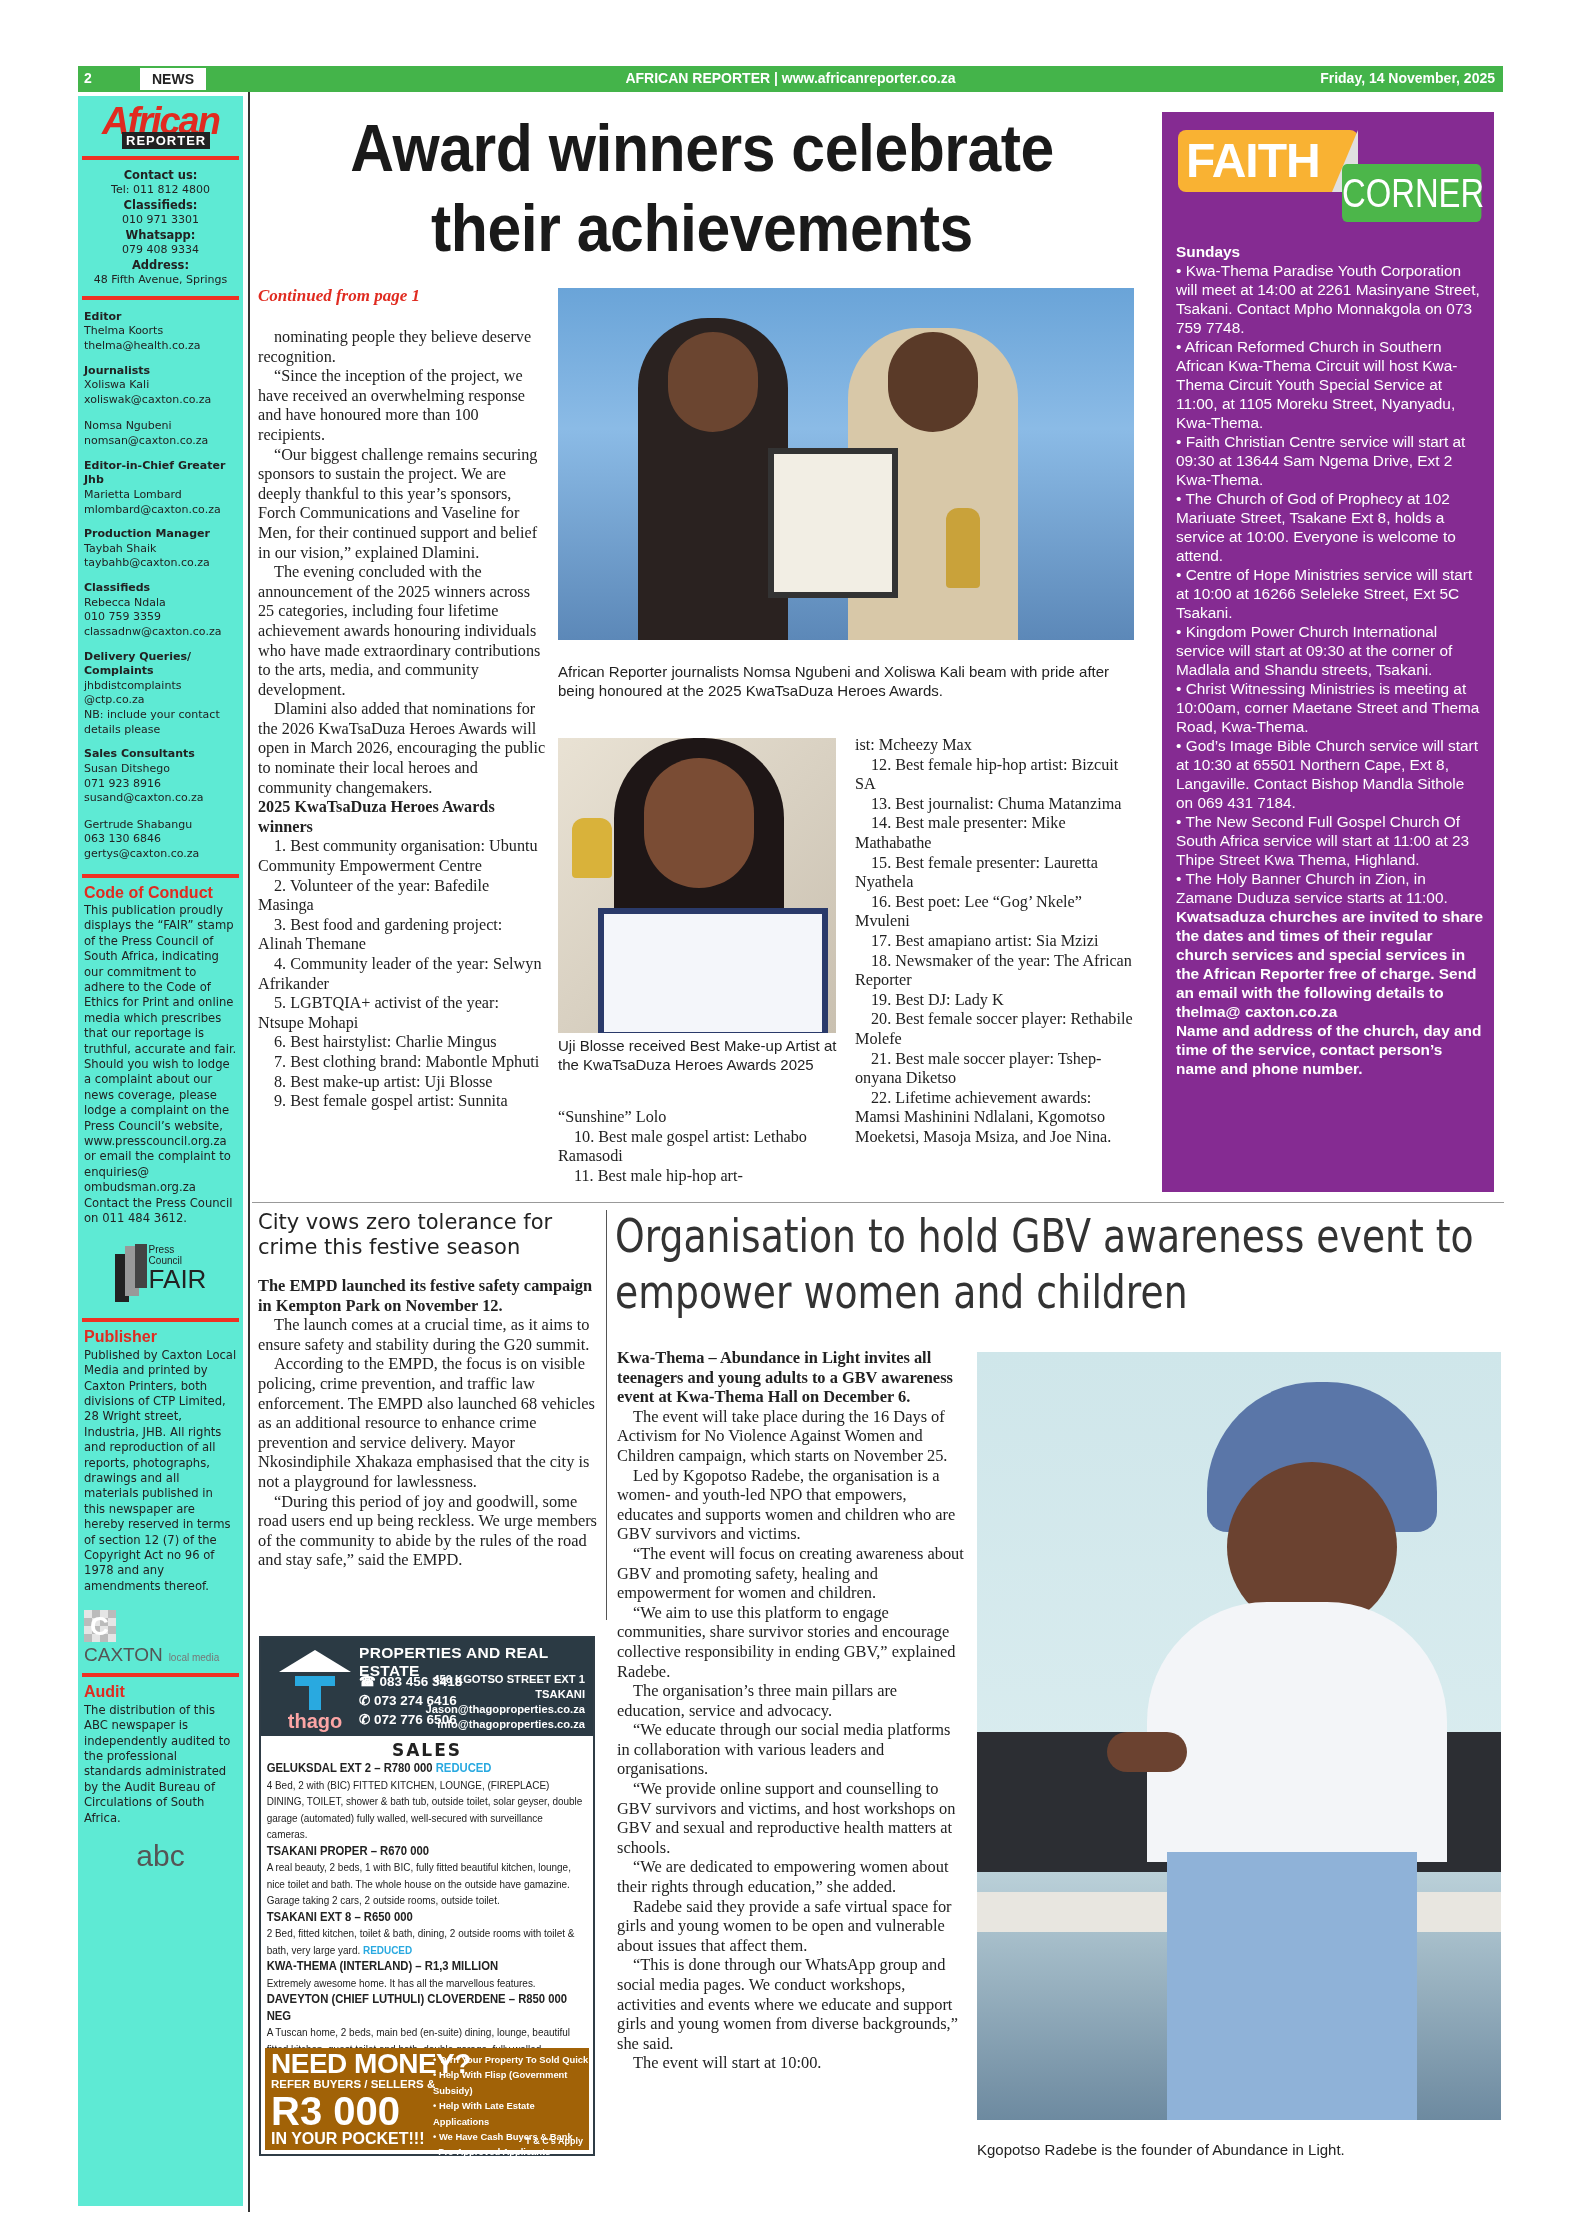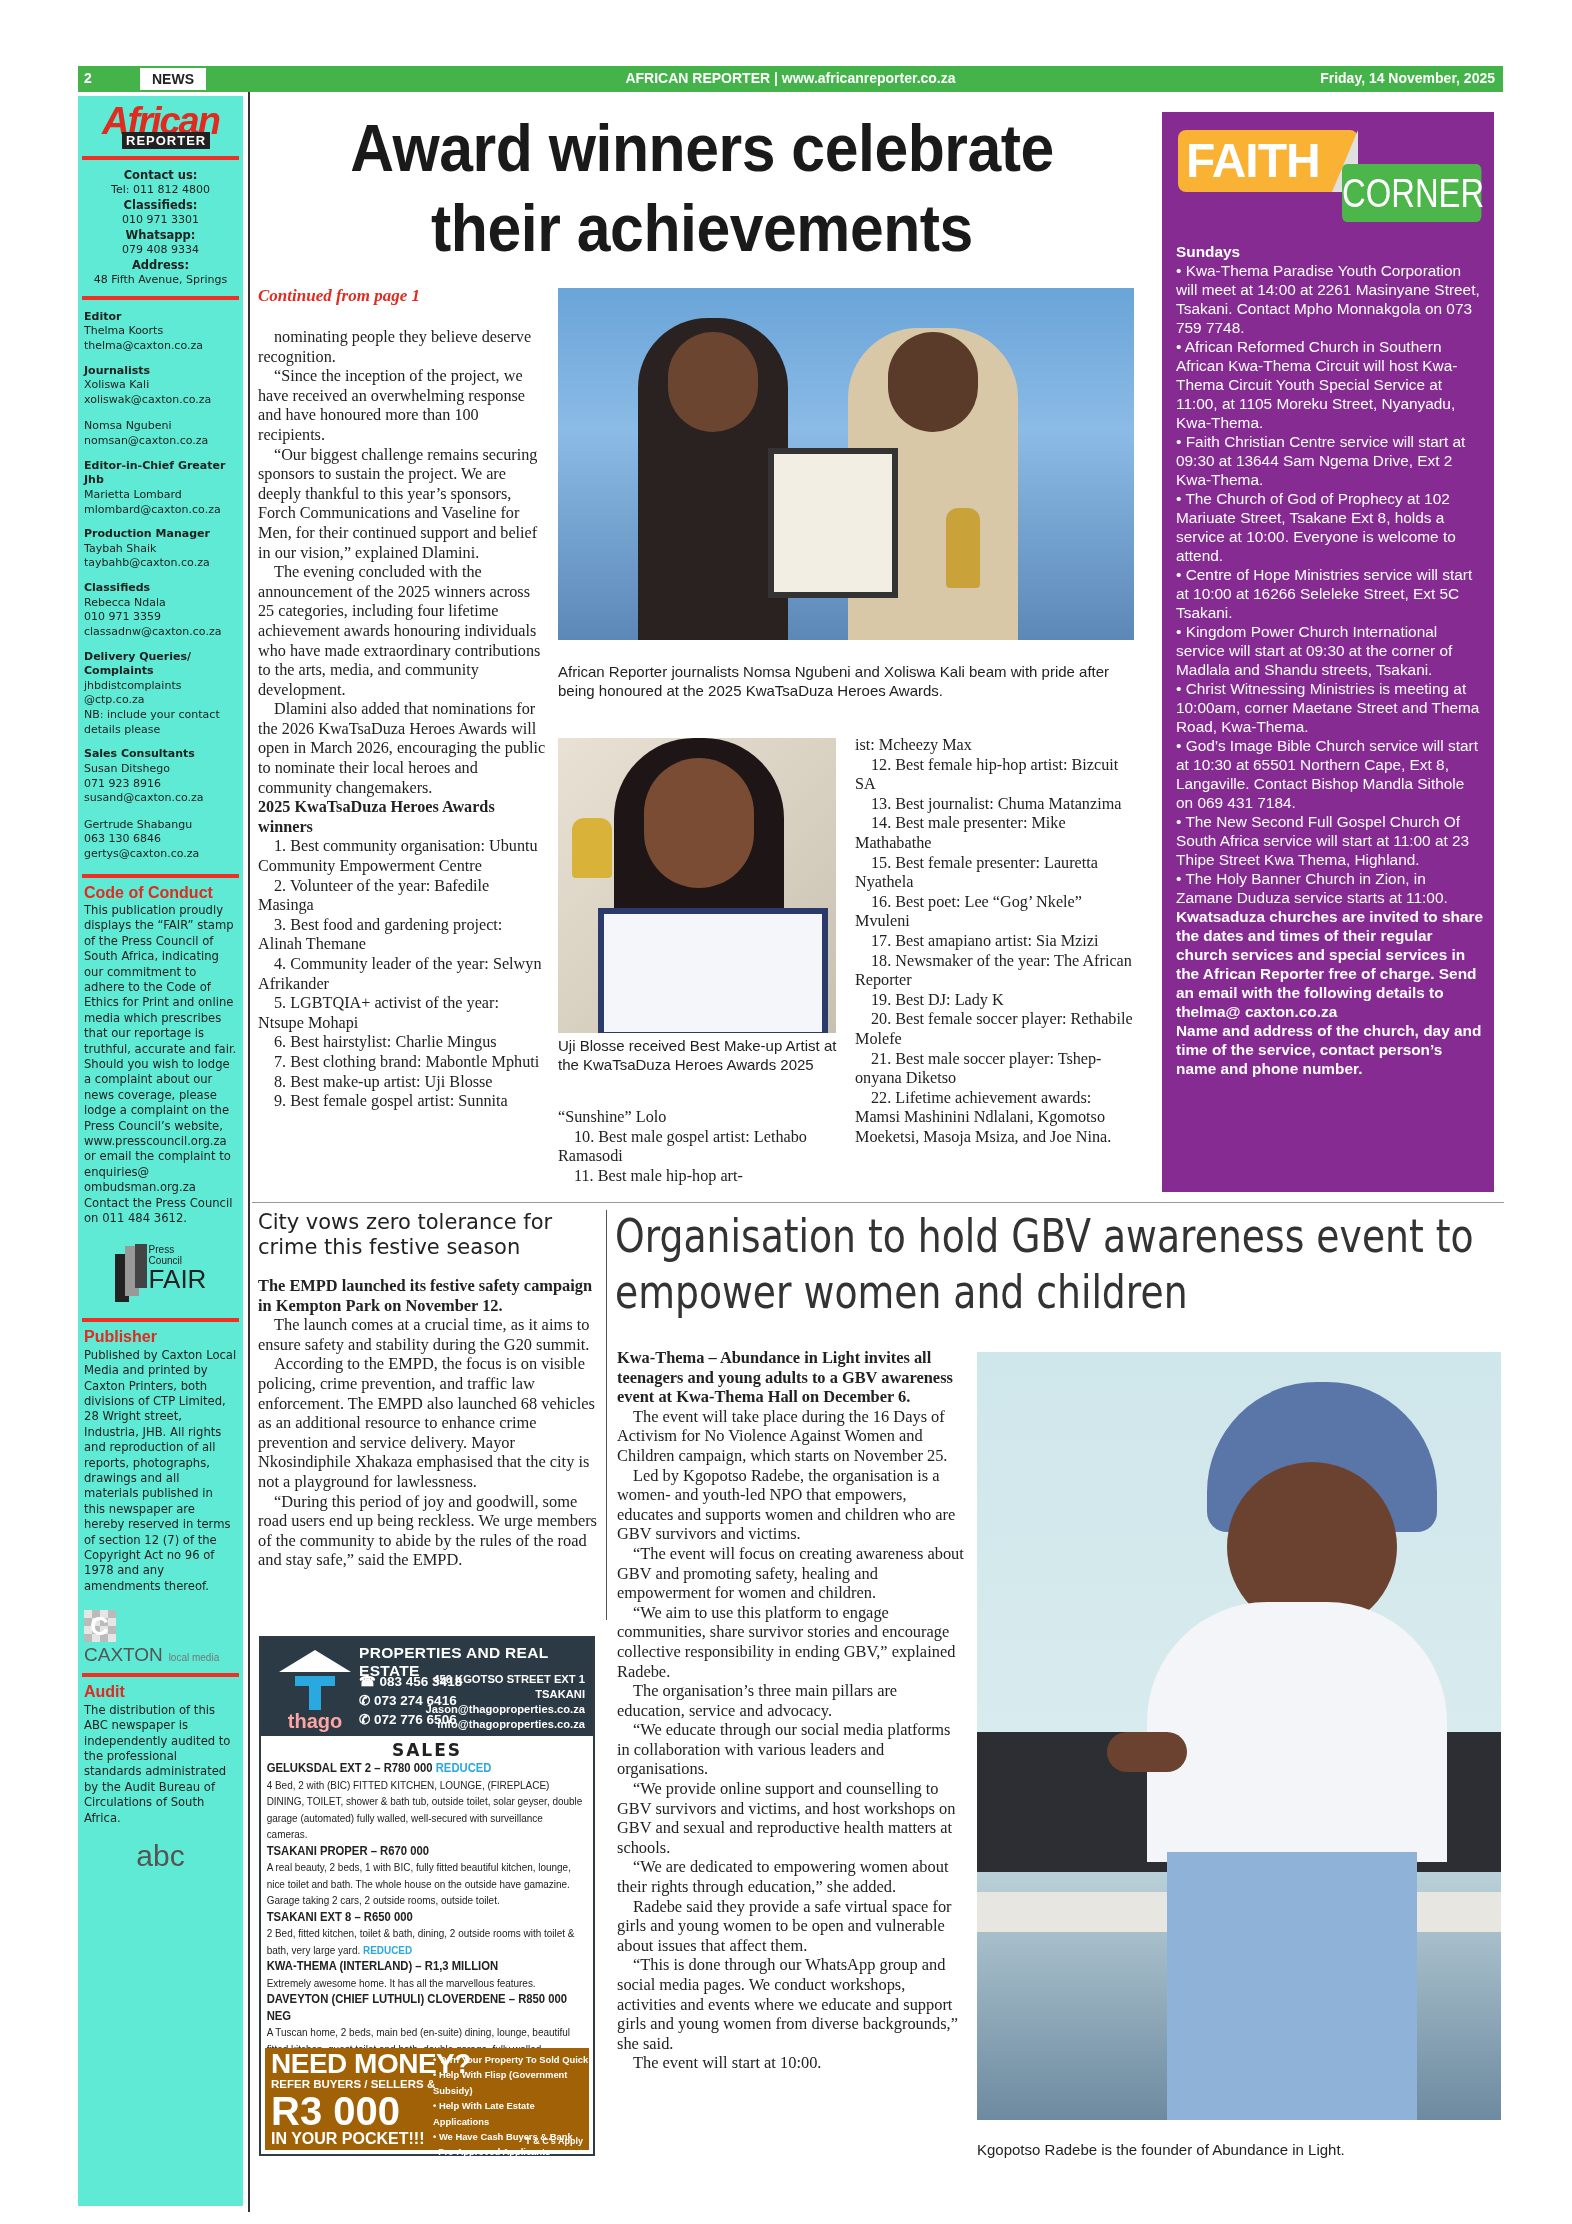--- a/index.html
+++ b/index.html
@@ -100,21 +100,21 @@
     <b>Contact us:</b><span>Tel:  011 812 4800</span>
     <b>Classifieds:</b><span>010 971 3301</span>
     <b>Whatsapp:</b><span>079 408 9334</span>
     <b>Address:</b><span>48 Fifth Avenue, Springs</span>
   </div>
   <div class="redline"></div>
 
   <div class="sblock">
     <b>Editor</b>
     <div>Thelma Koorts</div>
-    <div>thelma@caxton.co.za</div>
+    <div>thelma@health.co.za</div>
   </div>
   <div class="sblock">
     <b>Journalists</b>
     <div>Xoliswa Kali</div>
     <div>xoliswak@caxton.co.za</div>
     <div class="gap"></div>
     <div>Nomsa Ngubeni</div>
     <div>nomsan@caxton.co.za</div>
   </div>
   <div class="sblock">
@@ -123,21 +123,21 @@
     <div>mlombard@caxton.co.za</div>
   </div>
   <div class="sblock">
     <b>Production Manager</b>
     <div>Taybah Shaik</div>
     <div>taybahb@caxton.co.za</div>
   </div>
   <div class="sblock">
     <b>Classifieds</b>
     <div>Rebecca Ndala</div>
-    <div>010 971 3359</div>
+    <div>010 759 3359</div>
     <div>classadnw@caxton.co.za</div>
   </div>
   <div class="sblock">
     <b>Delivery Queries/ Complaints</b>
     <div>jhbdistcomplaints</div>
     <div>@ctp.co.za</div>
     <div>NB: include your contact</div>
     <div>details please</div>
   </div>
   <div class="sblock">

